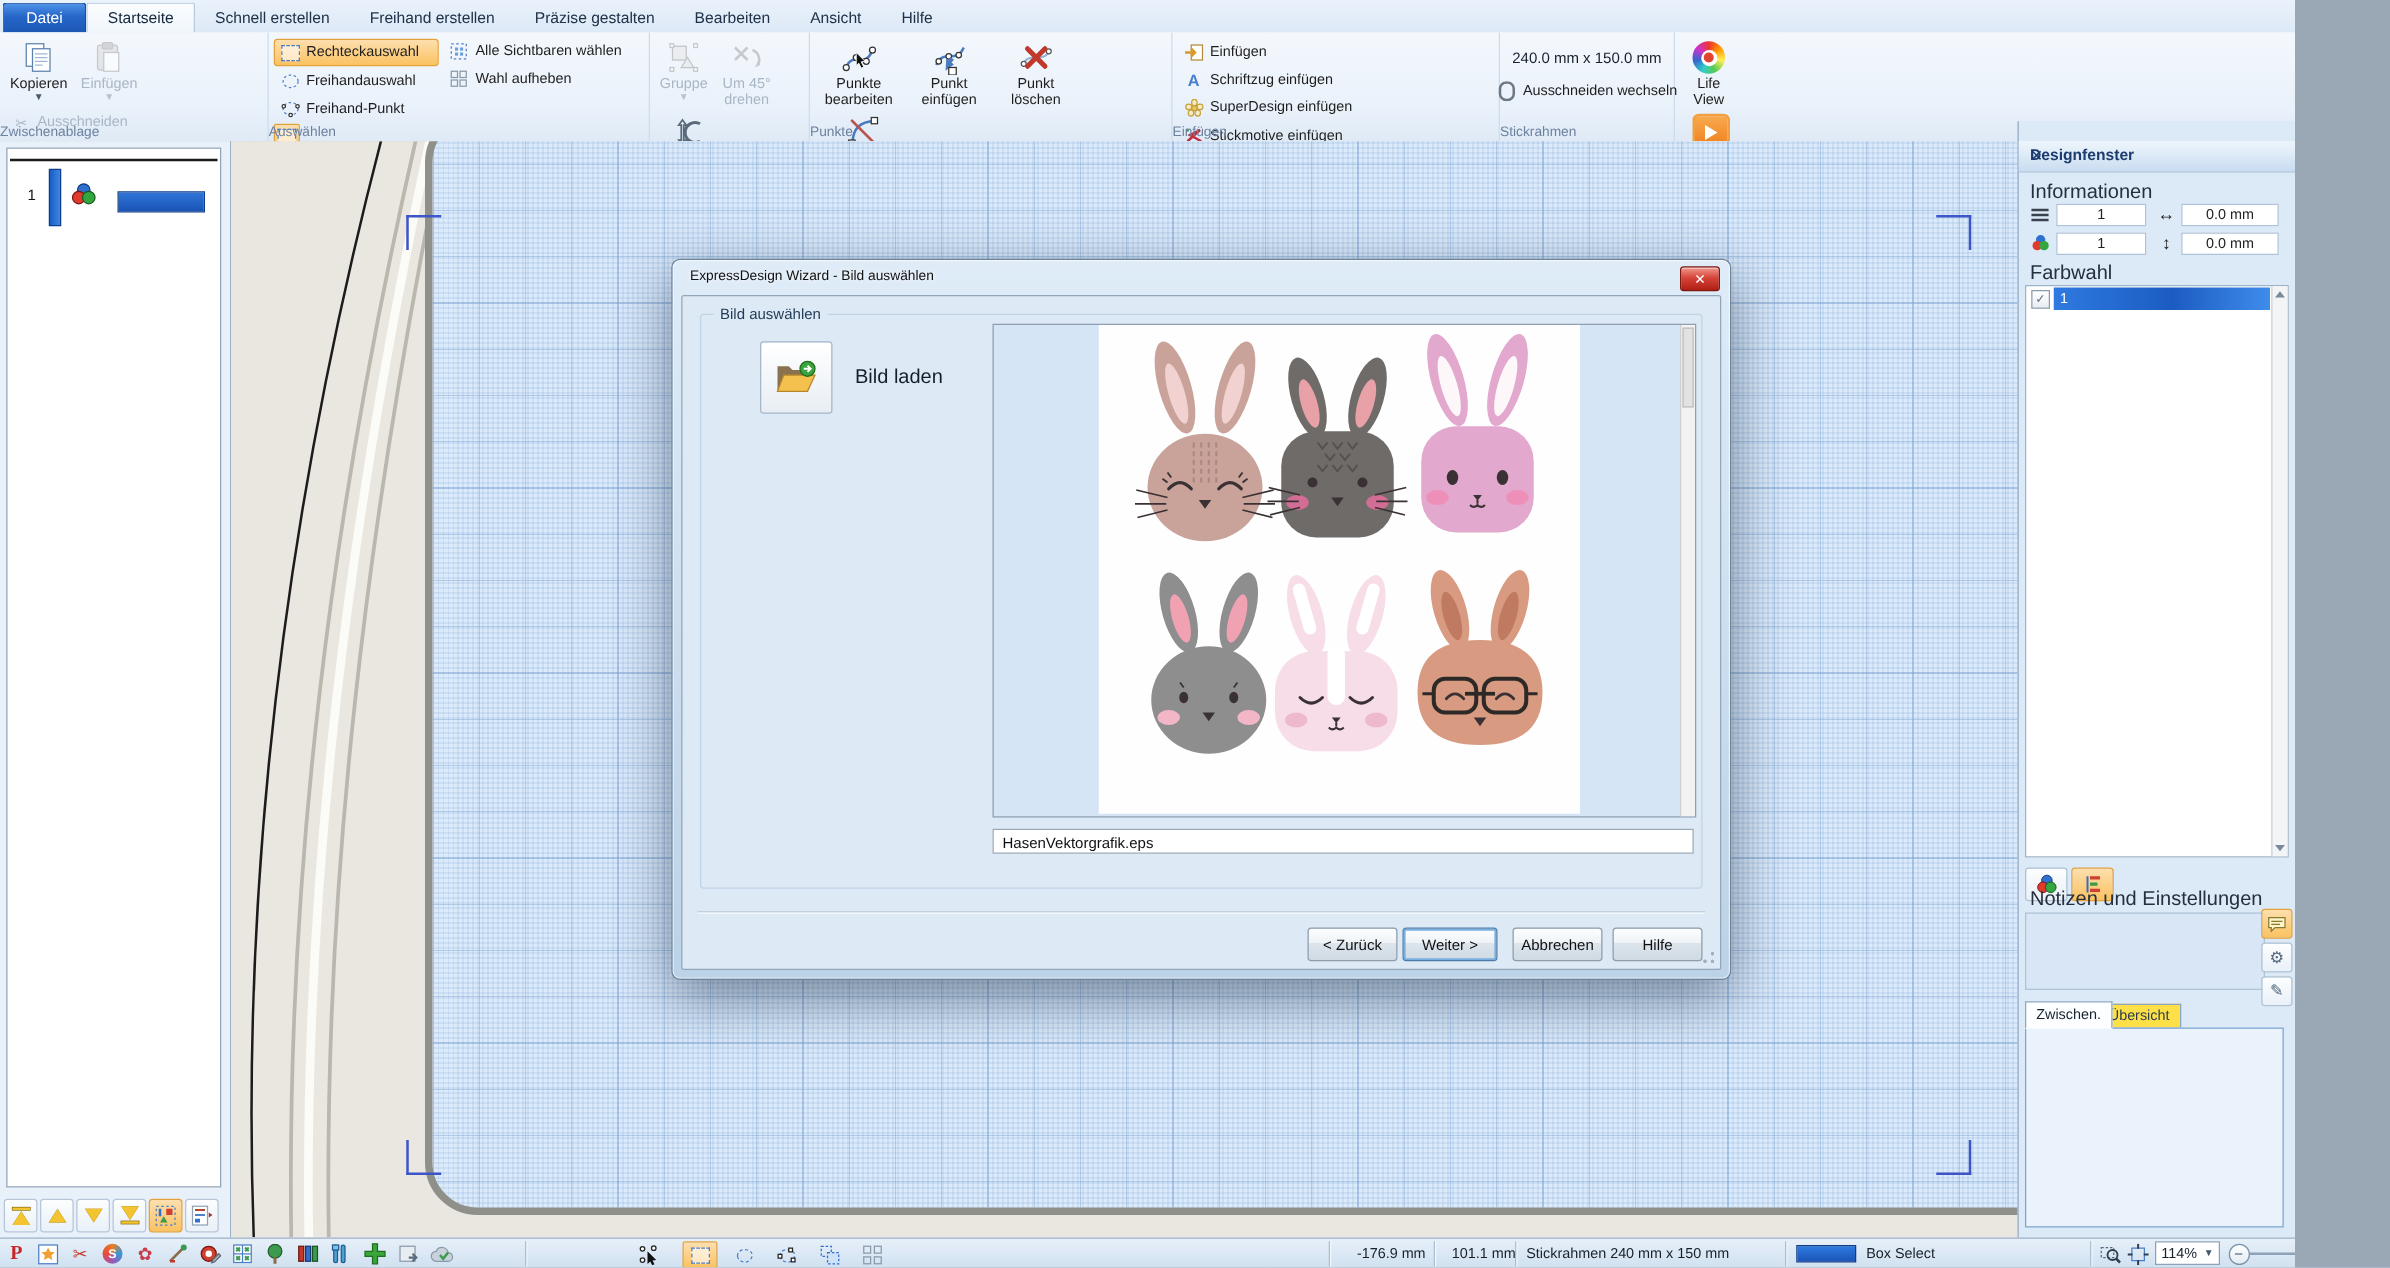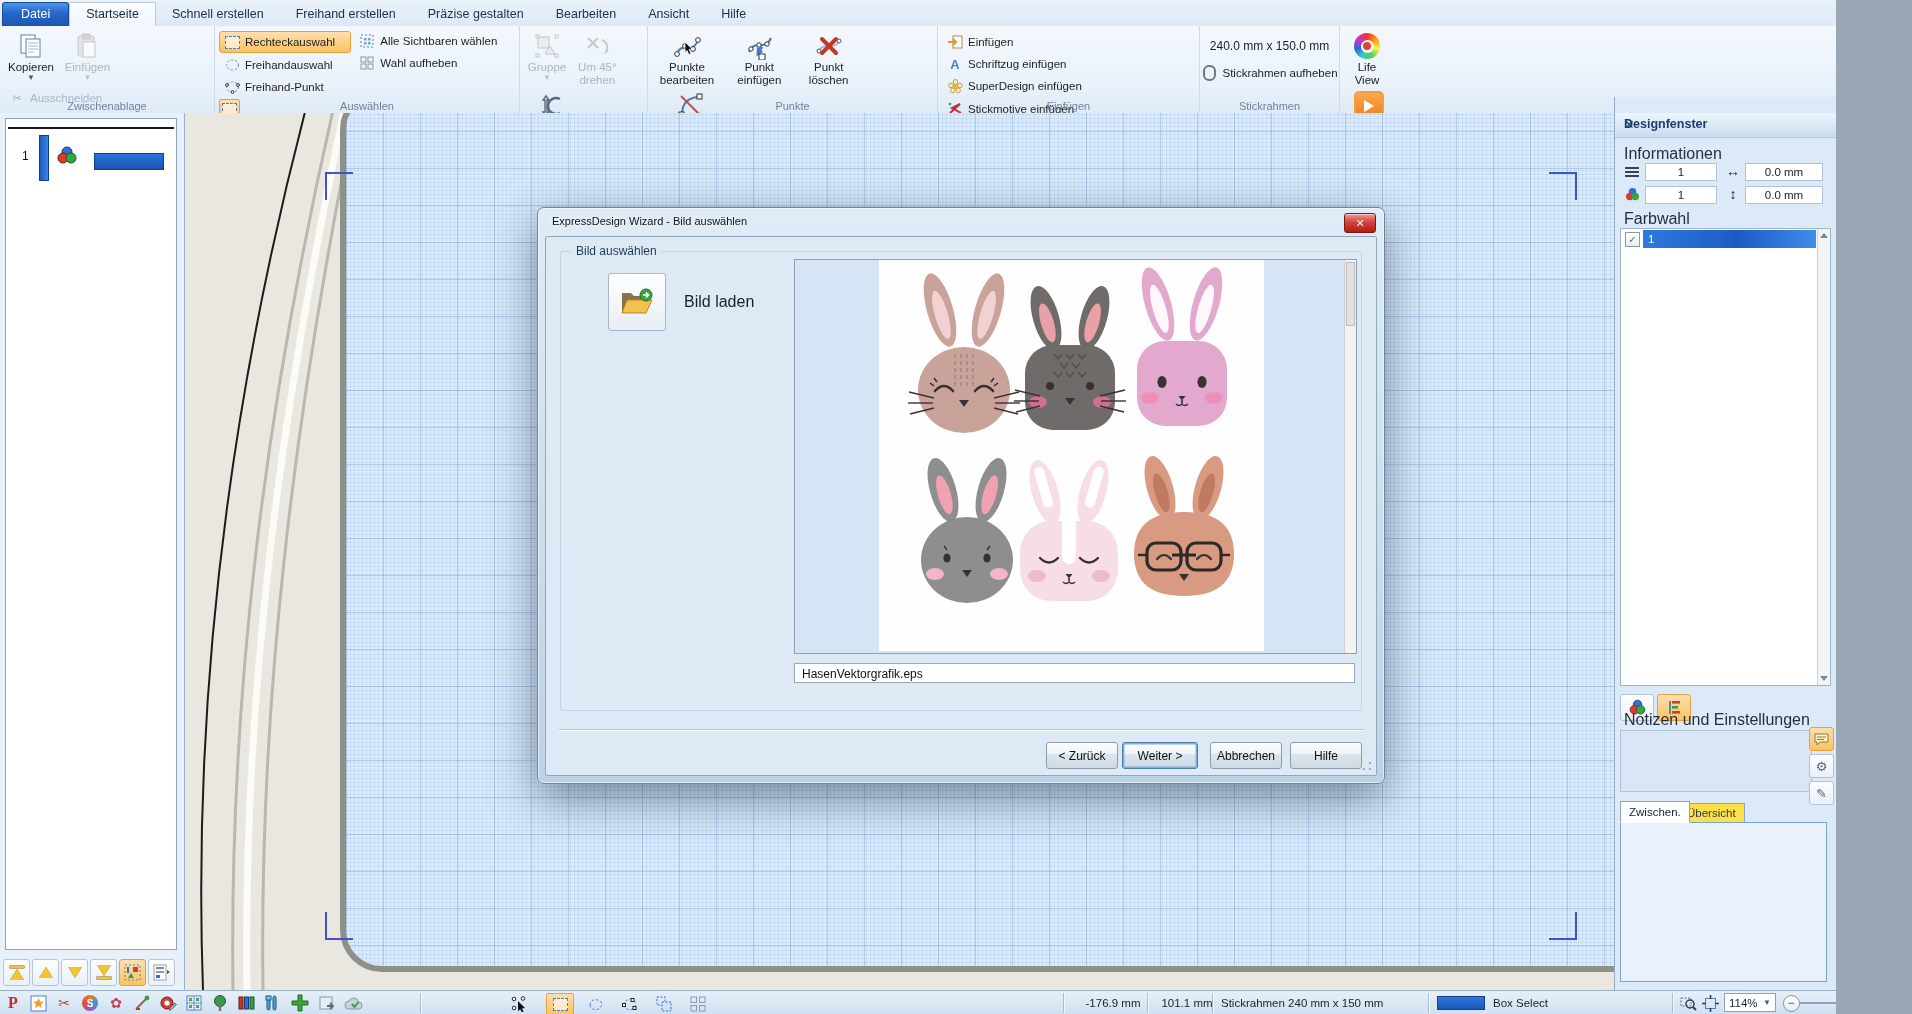--- a/index.html
+++ b/index.html
@@ -11,21 +11,21 @@
     background:linear-gradient(#eaf2fb,#dce9f6);display:flex;align-items:flex-end;}
   .tab{padding:4px 16px 5px;font-size:12.5px;color:#20324a;cursor:default;white-space:nowrap;}
   .tab.file{background:linear-gradient(#4f93e8,#2566c8 45%,#1d57b4);color:#fff;
     border-radius:3px 3px 0 0;margin-left:2px;padding:4px 18px 5px;border:1px solid #1a4c9c;border-bottom:none;}
   .tab.active{background:linear-gradient(#fbfdff,#f0f6fc);border:1px solid #b9cadd;border-bottom:none;
     border-radius:2px 2px 0 0;color:#14273d;}
   
   .ribbon{position:absolute;left:0;top:26px;width:100%;height:87px;
     background:linear-gradient(#f4f8fd,#e9f1fa 70%,#dfeaf6);border-bottom:1px solid #c3d3e5;display:flex;}
   .rgroup{position:relative;height:100%;border-right:1px solid #cddcec;box-sizing:border-box;padding:3px 4px 14px;flex:0 0 auto;}
-  .rlabel{position:absolute;left:0;right:0;bottom:1px;text-align:center;font-size:11px;color:#6e82a0;white-space:nowrap;}
+  .rlabel{position:absolute;left:0;right:0;bottom:1px;font-size:11px;color:#6e82a0;white-space:nowrap;}
   .bb{display:inline-flex;flex-direction:column;align-items:center;justify-content:flex-start;
     vertical-align:top;text-align:center;font-size:11.5px;line-height:13px;padding:2px 3px;border-radius:3px;}
   .bb .bicon{width:30px;height:30px;display:flex;align-items:center;justify-content:center;}
   .bb.gray{color:#a9b6c5;}
   .dd{font-size:8px;color:#4a5a6e;line-height:8px;}
   .bb.gray .dd{color:#b7c2cf;}
   .scol{display:inline-flex;flex-direction:column;vertical-align:top;justify-content:flex-start;gap:2px;padding-top:2px;}
   .sr{display:flex;align-items:center;gap:5px;height:20px;padding:0 5px;border-radius:3px;white-space:nowrap;font-size:11.5px;}
   .sr.gray{color:#a9b6c5;}
   .sr.active, .mini.active{background:linear-gradient(#fddfae,#fbc261);border:1px solid #e3a23c;}
@@ -431,21 +431,21 @@
     </div>
 
     <div class="rgroup" style="width:140px">
       <div style="text-align:center;padding-top:10px;font-size:12px;color:#15202c">240.0 mm x 150.0 mm</div>
       <div class="sr" style="justify-content:center;margin-top:10px">
         <span class="i16">
           <svg width="15" height="16" viewBox="0 0 15 16">
               <rect x="2" y="1" width="11" height="14" rx="5" fill="none" stroke="#6b7885" stroke-width="2"></rect>
             </svg>
         </span>
-        <span>Stickrahmen aufheben</span>
+        <span>Ausschneiden wechseln</span>
       </div>
       <div class="rlabel">Stickrahmen</div>
     </div>
 
     <div class="rgroup" style="width:96px;border-right:none">
       <div class="bb two" style="width:40px">
         <span class="bicon">
           <span style="width:26px;height:26px;border-radius:50%;background:conic-gradient(#e33,#f90,#fe5,#5c5,#3cc,#36c,#c3c,#e33);display:flex;align-items:center;justify-content:center">
             <span style="width:13px;height:13px;border-radius:50%;background:#fff;display:flex;align-items:center;justify-content:center">
               <span style="width:8px;height:8px;border-radius:50%;background:#e0432e"></span></span></span>

